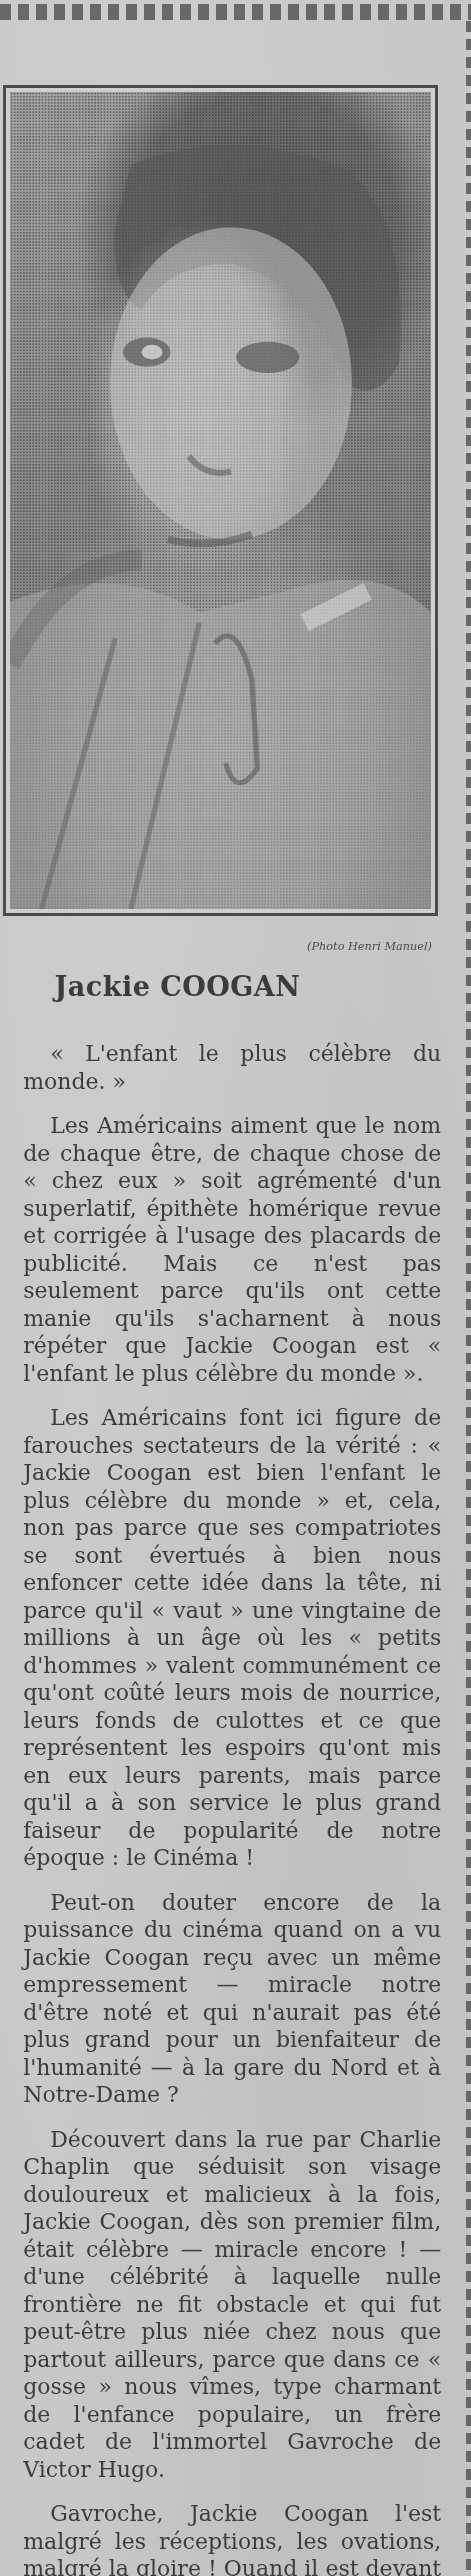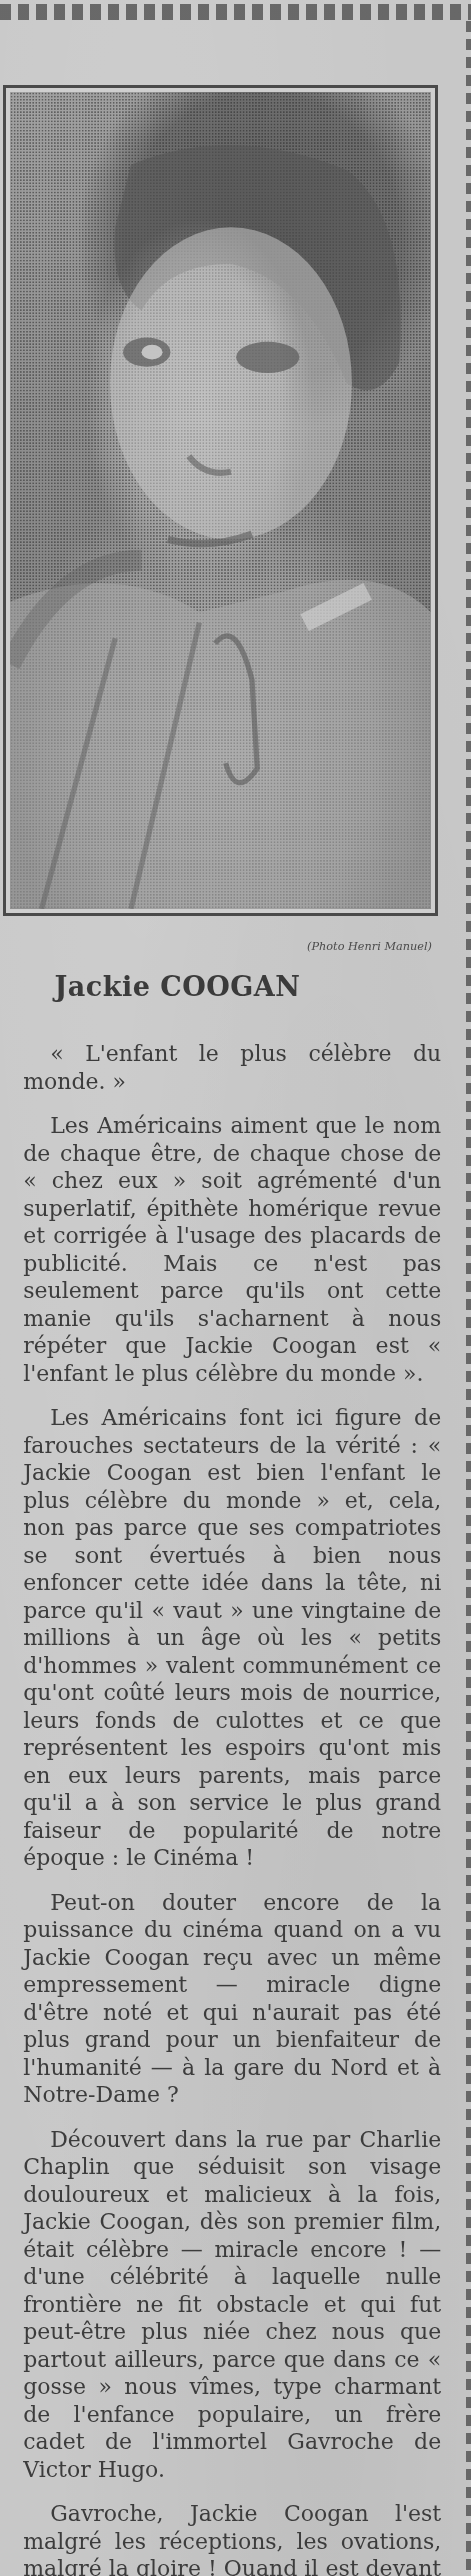--- a/index.html
+++ b/index.html
@@ -103,20 +103,20 @@
   </div>
 
   <div class="caption">(Photo Henri Manuel)</div>
 
   <h1 class="title" style="margin:0;">Jackie COOGAN</h1>
 
   <div class="article">
     <p>« L'enfant le plus célèbre du monde. »</p>
     <p>Les Américains aiment que le nom de chaque être, de chaque chose de « chez eux » soit agrémenté d'un superlatif, épithète homérique revue et corrigée à l'usage des placards de publicité. Mais ce n'est pas seulement parce qu'ils ont cette manie qu'ils s'acharnent à nous répéter que Jackie Coogan est « l'enfant le plus célèbre du monde ».</p>
     <p>Les Américains font ici figure de farouches sectateurs de la vérité : « Jackie Coogan est bien l'enfant le plus célèbre du monde » et, cela, non pas parce que ses compatriotes se sont évertués à bien nous enfoncer cette idée dans la tête, ni parce qu'il « vaut » une vingtaine de millions à un âge où les « petits d'hommes » valent communément ce qu'ont coûté leurs mois de nourrice, leurs fonds de culottes et ce que représentent les espoirs qu'ont mis en eux leurs parents, mais parce qu'il a à son service le plus grand faiseur de popularité de notre époque : le Cinéma !</p>
-    <p>Peut-on douter encore de la puissance du cinéma quand on a vu Jackie Coogan reçu avec un même empressement — miracle digne d'être noté et qui n'aurait pas été plus grand pour un bienfaiteur de l'humanité — à la gare du Nord et à Notre-Dame ?</p>
+    <p>Peut-on douter encore de la puissance du cinéma quand on a vu Jackie Coogan reçu avec un même empressement — miracle notre d'être noté et qui n'aurait pas été plus grand pour un bienfaiteur de l'humanité — à la gare du Nord et à Notre-Dame ?</p>
     <p>Découvert dans la rue par Charlie Chaplin que séduisit son visage douloureux et malicieux à la fois, Jackie Coogan, dès son premier film, était célèbre — miracle encore ! — d'une célébrité à laquelle nulle frontière ne fit obstacle et qui fut peut-être plus niée chez nous que partout ailleurs, parce que dans ce « gosse » nous vîmes, type charmant de l'enfance populaire, un frère cadet de l'immortel Gavroche de Victor Hugo.</p>
     <p>Gavroche, Jackie Coogan l'est malgré les réceptions, les ovations, malgré la gloire ! Quand il est devant une foule qui attend « l'enfant le plus célèbre du monde », il est grave... mais je l'ai vu l'autre jour : entre deux réceptions, il était au bord d'un trottoir à attendre une voiture... les passants l'ignoraient et il ne savait pas que je le regardais... Alerte, vif, preste, il gambadait et, d'un bond, il sauta, en riant, sur le marchepied de la voiture avant qu'elle ne se fût arrêtée...</p>
 
   </div>
 
 </div>
 
 
 </body></html>

